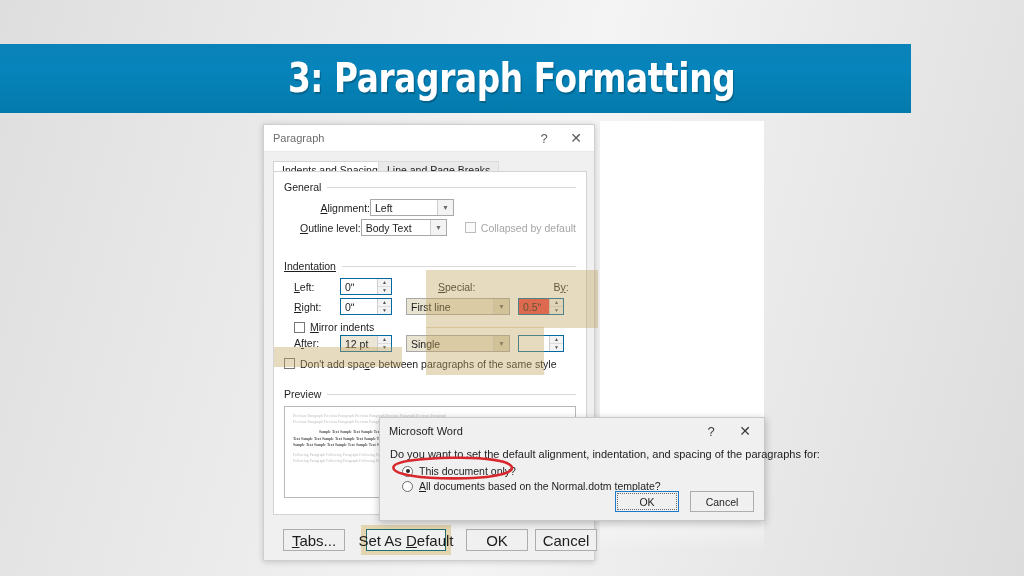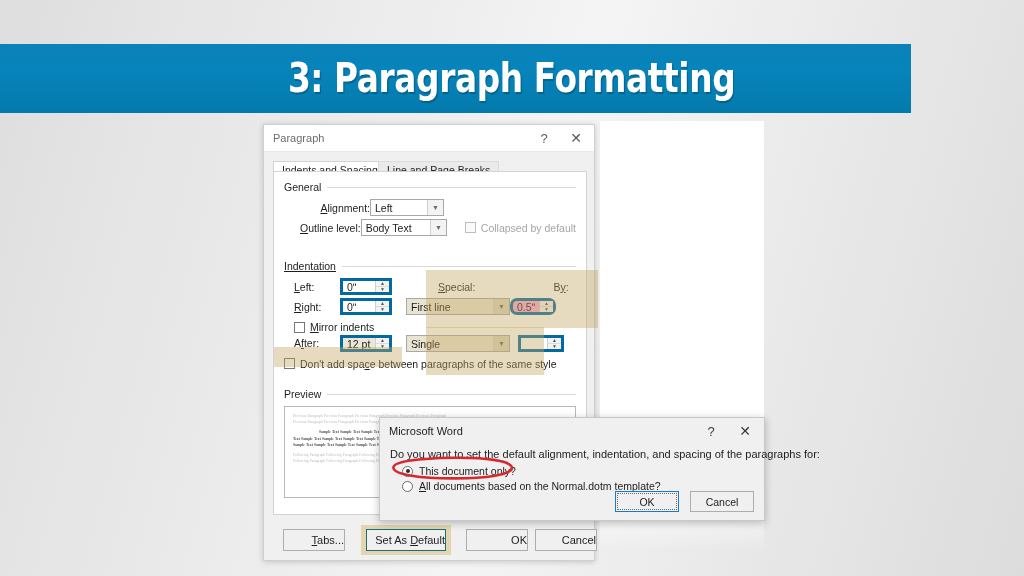--- a/index.html
+++ b/index.html
@@ -163,21 +163,21 @@
     color: #6b6b6b;
     font-size: 7px;
   }
   .combo.dim { background: #e9e4d2; }
   .combo.dim .arrow { background: #ddd5bd; }
 
   
   .spin {
     display: inline-flex;
     height: 17px;
-    border: 3px solid #0369a1;
+    border: 1px solid #0369a1;
     background: #ffffff;
     align-items: stretch;
     font-size: 10.5px;
   }
   .spin .val {
     flex: 1;
     padding: 1px 0 0 4px;
     display: flex; align-items: center;
     color: #1d1d1d;
     white-space: nowrap; overflow: hidden;
@@ -239,23 +239,23 @@
   #pd-buttons {
     position: absolute;
     left: 9px; bottom: 9px;
     width: 314px; height: 22px;
   }
   .btn {
     position: absolute; top: 0;
     height: 22px;
     background: #f0f0f0;
     border: 1px solid #adadad;
-    font-size: 11px;
+    font-size: 15px;
     color: #1d1d1d;
-    display: flex; align-items: center; justify-content: flex-end;
+    display: flex; align-items: center; justify-content: center;
     white-space: nowrap;
   }
   #btn-tabs   { left: 10px;  width: 62px; }
   #btn-setdef { left: 93px;  width: 80px; border: 1px solid #1f6e72; }
   #btn-ok     { left: 193px; width: 62px; }
   #btn-cancel { left: 262px; width: 62px; }
 
   #setdef-hl {
     position: absolute;
     left: 88px; top: -4px;
@@ -371,21 +371,21 @@
     <div id="pd-body">
 
       <div class="grp-title-row">
         <span class="grp-title">General</span>
         <span class="grp-rule"></span>
       </div>
 
       <div style="padding-left:10px;text-align:right;">
         <div class="field-row">
           <span class="lbl w80"><u class="acc">A</u>lignment:</span>
-          <span class="combo" style="width:74px;gap:6px;">
+          <span class="combo" style="width:84px;gap:6px;">
             <span class="val">Left</span>
             <span class="arrow">▼</span>
           </span>
         </div>
 
         <div class="field-row">
           <span class="lbl w80"><u class="acc">O</u>utline level:</span>
           <span class="combo" style="width:98px;">
             <span class="val">Body Text</span>
             <span class="arrow">▼</span>
@@ -425,21 +425,21 @@
             <span class="val">0ʺ</span>
             <span class="btns">
                 <span class="up">▲</span>
                 <span class="dn">▼</span>
               </span>
           </span>
           <span class="combo dim" style="width:104px; margin-left:14px;">
             <span class="val">First line</span>
             <span class="arrow">▼</span>
           </span>
-          <span class="spin" style="width:46px; background:#f9a8d4;border-radius:7px;">
+          <span class="spin" style="width:46px; margin-left:8px; background:#ef4444;">
             <span class="val">0.5ʺ</span>
             <span class="btns">
                 <span class="up">▲</span>
                 <span class="dn">▼</span>
               </span>
           </span>
         </div>
 
         <div style="margin-top:6px;">
           <span class="chk">

